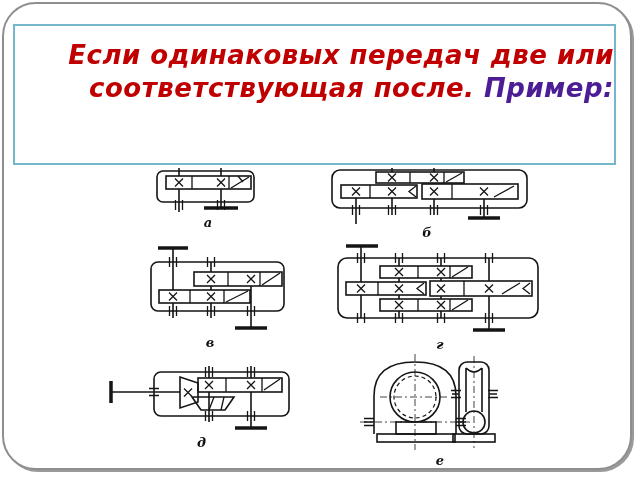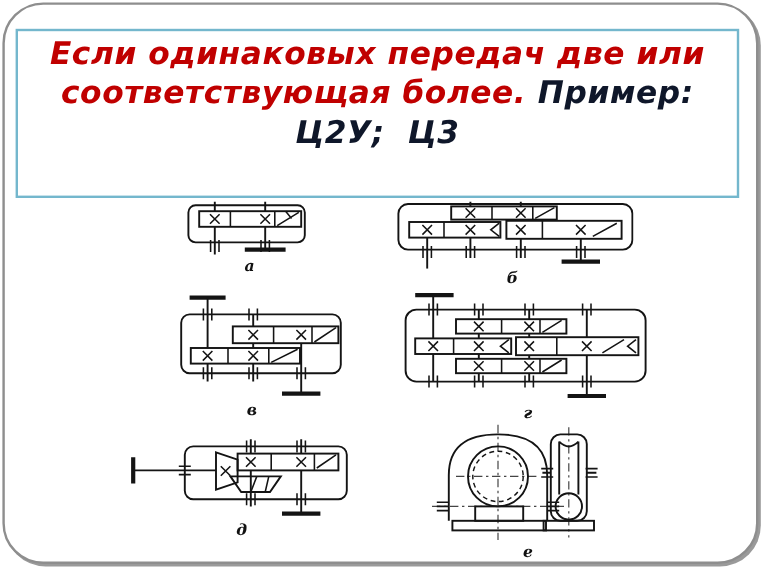--- a/index.html
+++ b/index.html
@@ -3,25 +3,25 @@
 <meta charset="utf-8">
 <style>
   html,body{margin:0;padding:0;background:#fff;}
   #page{position:relative;width:640px;height:480px;background:#ffffff;overflow:hidden;
         font-family:"DejaVu Sans","Liberation Sans",sans-serif;}
   .slide{position:absolute;left:2px;top:2px;width:630px;height:468px;
          border:2px solid #8e8e8e;border-radius:34px;background:#ffffff;
          box-shadow:2px 2px 0 #9a9a9a;box-sizing:border-box;}
   .callout{position:absolute;left:9px;top:20px;width:603px;height:141px;
            background:#ffffff;border:2px solid #74b7cd;box-sizing:border-box;
-           text-align:center;padding-top:3px;z-index:5;}
+           text-align:right;padding-top:13px;z-index:5;}
   .tline{font-size:26px;line-height:33px;font-weight:bold;font-style:italic;
          letter-spacing:0.5px;white-space:pre-wrap;}
   .red{color:#c00000;}
-  .dark{color:#0f172a;}
+  .dark{color:#4c1d95;}
   .fig{position:absolute;text-align:center;}
   .fig svg{display:block;}
   .flabel{font-family:"DejaVu Serif","Liberation Serif",serif;
           font-style:italic;font-weight:bold;font-size:13px;color:#111;
           margin-top:2px;line-height:13px;}
   .fa{left:138px;top:164px;width:132px;}
   .fb{left:322px;top:164px;width:202px;}
   .fv{left:120px;top:240px;width:172px;}
   .fg{left:330px;top:238px;width:212px;}
   .fd{left:100px;top:360px;width:195px;}
@@ -33,22 +33,21 @@
   svg .dsh2{stroke:#141414;stroke-width:1.2;fill:none;stroke-dasharray:4 3;}
 </style>
 </head>
 <body>
 
 <div id="page">
 <div class="slide">
 
   <div class="callout">
     <div class="tline"><span class="red">Если одинаковых передач две или</span></div>
-    <div class="tline"><span class="red">соответствующая более.</span><span class="dark"> Пример:</span></div>
-    <div class="tline"><span class="dark">Ц2У;  Ц3</span></div>
+    <div class="tline"><span class="red">соответствующая после.</span><span class="dark"> Пример:</span></div>
   </div>
 
   <svg width="0" height="0" style="position:absolute">
     <defs>
       <g id="xm">
             <path class="thin" d="M-4,-4L4,4M4,-4L-4,4"></path>
           </g>
       <g id="bv">
             <path class="thin" d="M-3.5,-5V5M3.5,-5V5"></path>
           </g>

